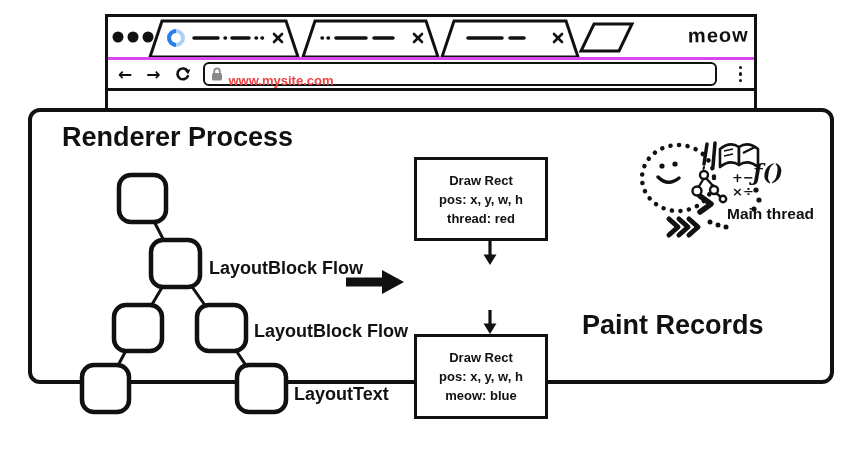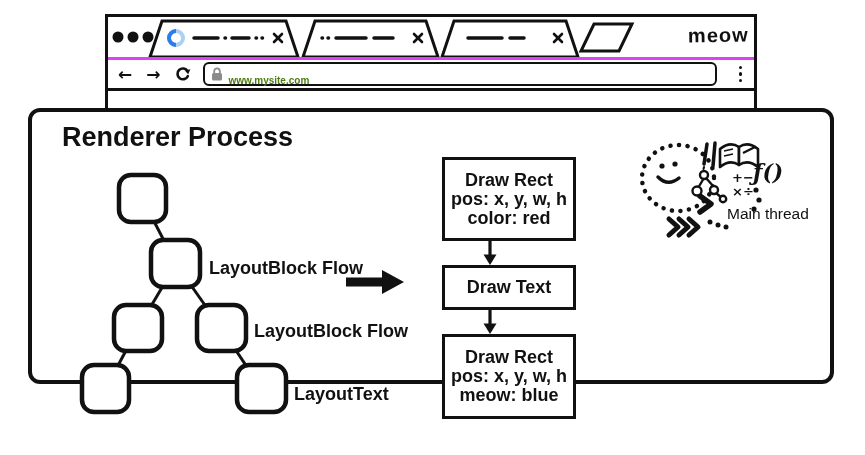--- a/index.html
+++ b/index.html
@@ -10,33 +10,33 @@
            border:3px solid #111;background:#fff;box-sizing:border-box;}
   .tabstrip{position:relative;height:40px;border-bottom:3px solid #d946ef;}
   .brand{position:absolute;right:5px;top:7px;font-size:20px;font-weight:bold;
          letter-spacing:1px;transform:rotate(-1deg);}
   .navbar{position:relative;height:31px;border-bottom:3px solid #111;
           display:flex;align-items:center;padding:0 10px;box-sizing:border-box;}
   .navbtn{font-family:"DejaVu Sans",sans-serif;font-weight:bold;font-size:17px;
           line-height:1;margin-right:14px;cursor:pointer;}
   .urlbar{flex:1;height:20px;border:2.5px solid #111;border-radius:6px;
           display:flex;align-items:center;padding:0 6px;margin-right:22px;background:#fff;}
-  .urltext{font-size:10px;font-weight:bold;margin-left:6px;color:#4d7c0f;margin-top:12px;}
+  .urltext{font-size:13px;font-weight:bold;margin-left:6px;color:#ef4444;margin-top:12px;}
   .menudots{display:flex;flex-direction:column;gap:3px;margin-right:2px;cursor:pointer;}
   .menudots i{width:3.5px;height:3.5px;border-radius:50%;background:#111;display:block;}
   
   .renderer{position:absolute;left:28px;top:108px;width:806px;height:276px;
             border:4px solid #111;border-radius:12px;background:#fff;box-sizing:border-box;}
   .r-title{position:absolute;left:30px;top:10px;font-size:27px;font-weight:bold;}
   .tree-label{position:absolute;font-size:18px;font-weight:bold;white-space:nowrap;}
-  .pbox{position:absolute;left:410px;width:134px;border:3.5px solid #111;background:#fff;
+  .pbox{position:absolute;left:382px;width:134px;border:3.5px solid #111;background:#fff;
         box-sizing:border-box;display:flex;flex-direction:column;align-items:center;
-        justify-content:center;font-size:18px;font-weight:bold;line-height:19px;text-align:center;}
+        justify-content:center;font-size:13px;font-weight:bold;line-height:19px;text-align:center;}
   .pr-heading{position:absolute;left:550px;top:198px;font-size:27px;font-weight:bold;}
-  .mt-label{position:absolute;left:695px;top:93px;font-size:15.5px;font-weight:normal;}
+  .mt-label{position:absolute;left:695px;top:93px;font-size:15.5px;font-weight:bold;}
   svg{display:block;}
   .abs{position:absolute;}
 </style>
 </head>
 <body>
 
 <div id="stage">
 
   <div class="browser">
     <div class="tabstrip">
@@ -146,39 +146,37 @@
     <div class="tree-label" style="left:222px;top:209px;">LayoutBlock Flow</div>
     <div class="tree-label" style="left:262px;top:272px;">LayoutText</div>
 
     <svg class="abs" style="left:314px;top:155px;" width="58" height="30" viewBox="0 0 58 30">
       <path d="M0,10.5 H36 V3 L58,15 L36,27 V19.5 H0 Z" fill="#111"></path>
     </svg>
 
     <div class="pbox" style="top:45px;height:84px;">
       <span>Draw Rect</span>
       <span>pos: x, y, w, h</span>
-      <span>color: red</span>
+      <span>thread: red</span>
     </div>
     <svg class="abs" style="left:448px;top:129px;" width="20" height="24" viewBox="0 0 20 24">
       <line x1="10" y1="0" x2="10" y2="15" stroke="#111" stroke-width="3.2"></line>
       <polygon points="3.5,13.5 16.5,13.5 10,24" fill="#111"></polygon>
     </svg>
-    <div class="pbox" style="top:153px;height:45px;">
-      <span>Draw Text</span>
-    </div>
     <svg class="abs" style="left:448px;top:198px;" width="20" height="24" viewBox="0 0 20 24">
       <line x1="10" y1="0" x2="10" y2="15" stroke="#111" stroke-width="3.2"></line>
       <polygon points="3.5,13.5 16.5,13.5 10,24" fill="#111"></polygon>
     </svg>
     <div class="pbox" style="top:222px;height:85px;">
       <span>Draw Rect</span>
       <span>pos: x, y, w, h</span>
       <span>meow: blue</span>
     </div>
 
+    <div class="pr-heading">Paint Records</div>
 
     <svg class="abs" style="left:597px;top:28px;" width="215" height="105" viewBox="0 0 215 105">
       <ellipse cx="49" cy="38" rx="36" ry="33" fill="none" stroke="#111" stroke-width="4.5" stroke-linecap="round" stroke-dasharray="0.1 8.5"></ellipse>
       <g>
         <circle cx="33" cy="26" r="2.6" fill="#111"></circle>
         <circle cx="46" cy="24" r="2.6" fill="#111"></circle>
         <path d="M29,37 Q39,47 50,38" fill="none" stroke="#111" stroke-width="3.5" stroke-linecap="round"></path>
       </g>
       <path d="M71,56 L82,64 L71,72" fill="none" stroke="#111" stroke-width="5.5" stroke-linecap="round" stroke-linejoin="round"></path>
       <g fill="none" stroke="#111" stroke-width="5" stroke-linecap="round" stroke-linejoin="round">

